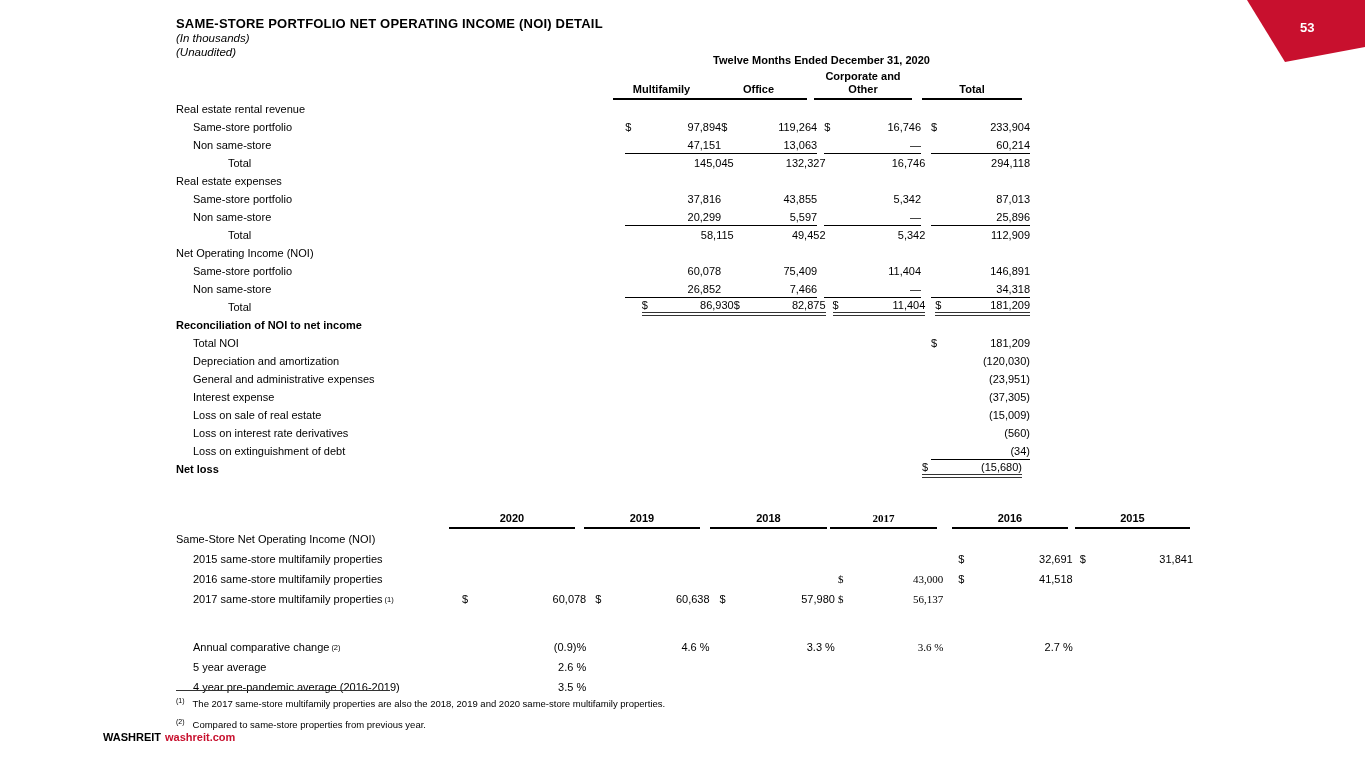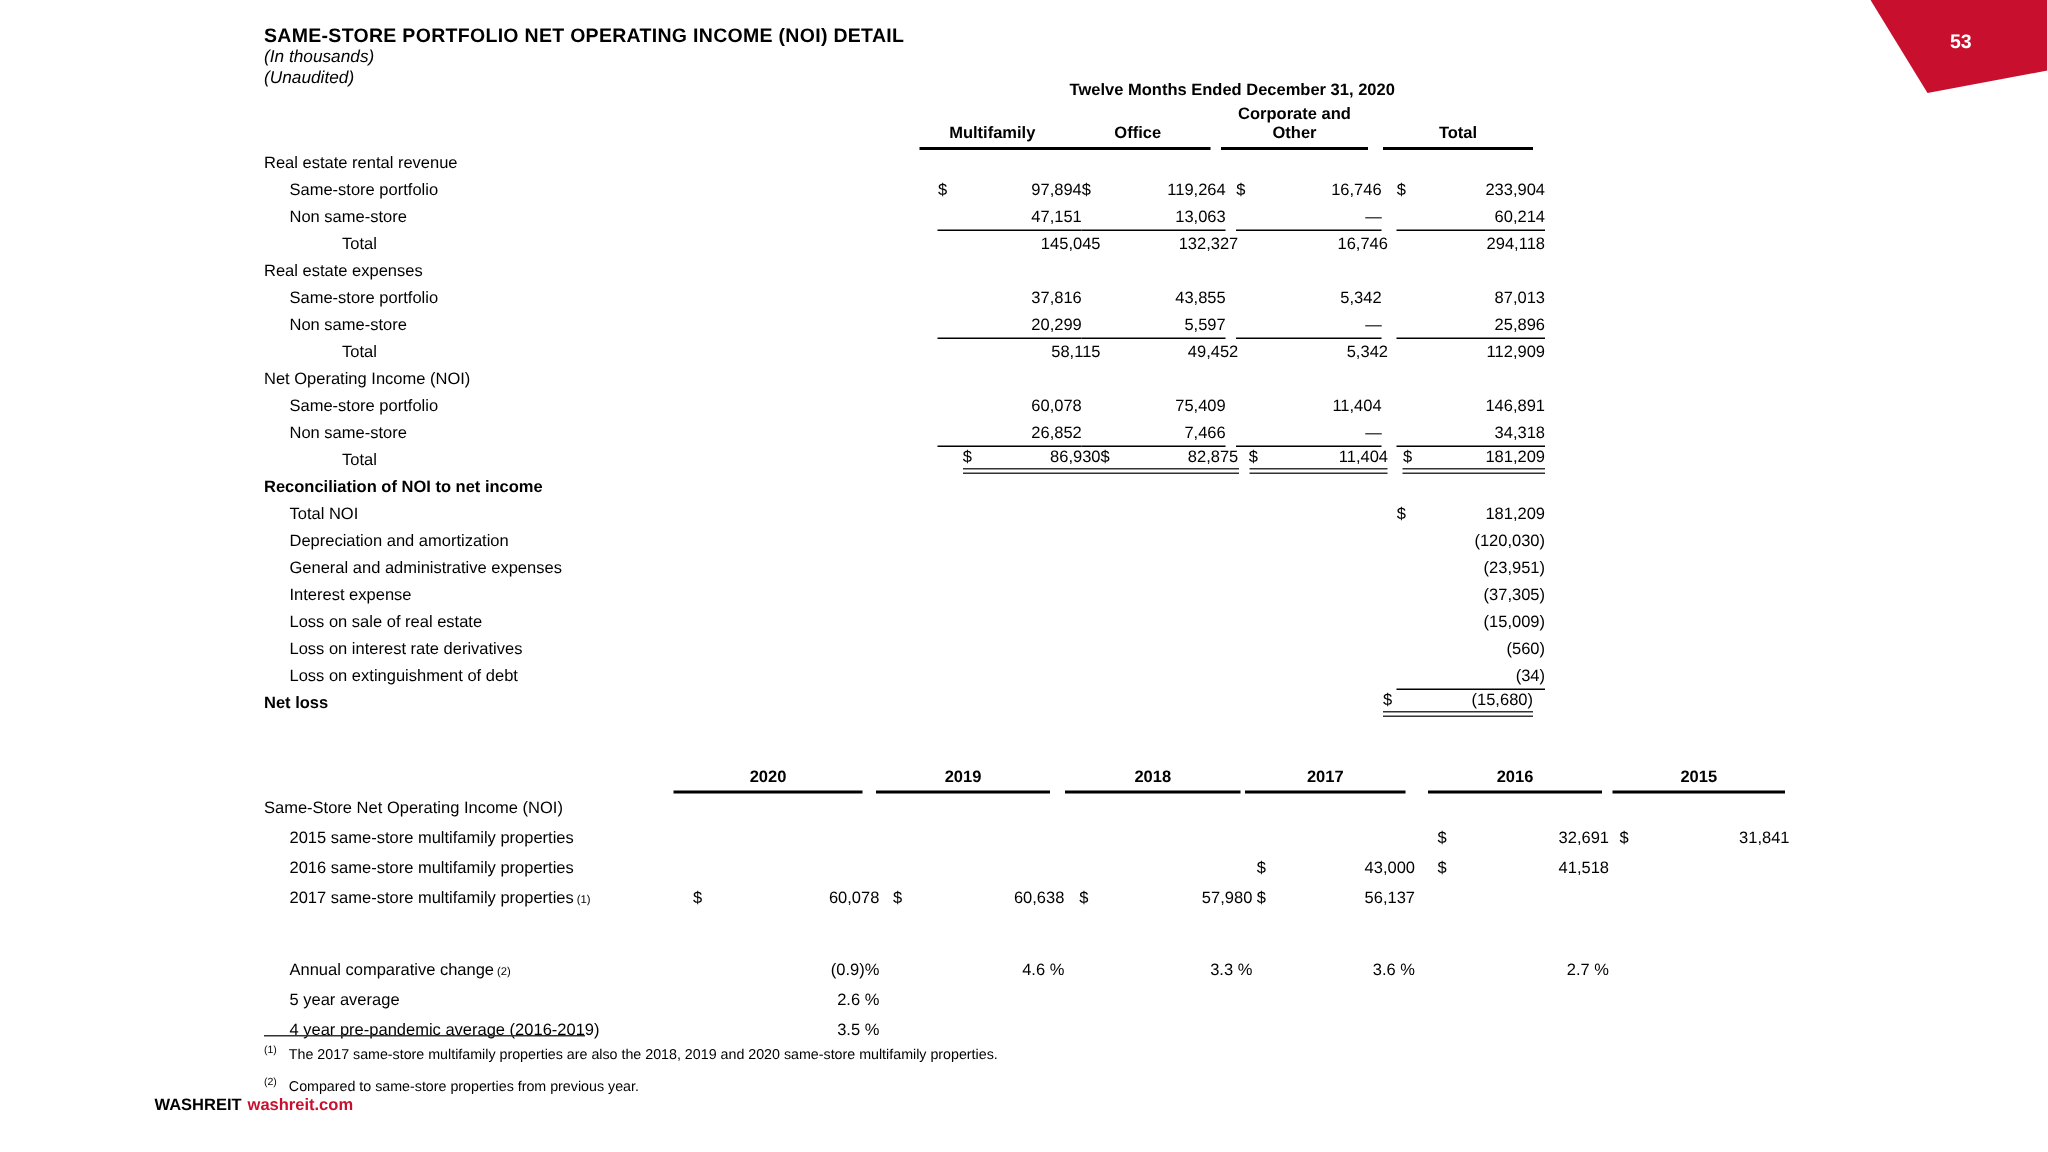--- a/index.html
+++ b/index.html
@@ -52,21 +52,21 @@
   #table1 .trow > :nth-child(5), #table1 .hrow > :nth-child(5) { margin-left:10px; width:100px; }
   #table1 .trow { height:18px; }
   #table1 .tcell { height:18px; }
 
   
   #table2 { left:176px; top:512px; width:1017px; }
   #table2 .trow > :nth-child(1), #table2 .hrow > :nth-child(1) { width:273px; }
   #table2 .trow > :nth-child(2), #table2 .hrow > :nth-child(2) { width:126px; }
   #table2 .trow > :nth-child(3), #table2 .hrow > :nth-child(3) { margin-left:9px;  width:116px; }
   #table2 .trow > :nth-child(4), #table2 .hrow > :nth-child(4) { margin-left:10px; width:117px; }
-  #table2 .trow > :nth-child(5), #table2 .hrow > :nth-child(5) { margin-left:3px;  width:107px; }
+  #table2 .trow > :nth-child(5), #table2 .hrow > :nth-child(5) { margin-left:3px;  width:107px;font-family:Liberation Serif, serif; }
   #table2 .trow > :nth-child(6), #table2 .hrow > :nth-child(6) { margin-left:15px; width:116px; }
   #table2 .trow > :nth-child(7), #table2 .hrow > :nth-child(7) { margin-left:7px;  width:115px; }
   #table2 .trow { height:20px;text-align:center; }
   #table2 .tcell { height:20px; }
   #t2gap { height:28px; }
 
   
   #fndivider { left:176px; top:690px; width:214px; border-top:1px solid #333; height:0; }
   #footnotes { left:176px; top:697px; font-size:9.5px; }
   .fnline { margin-bottom:9px; }

